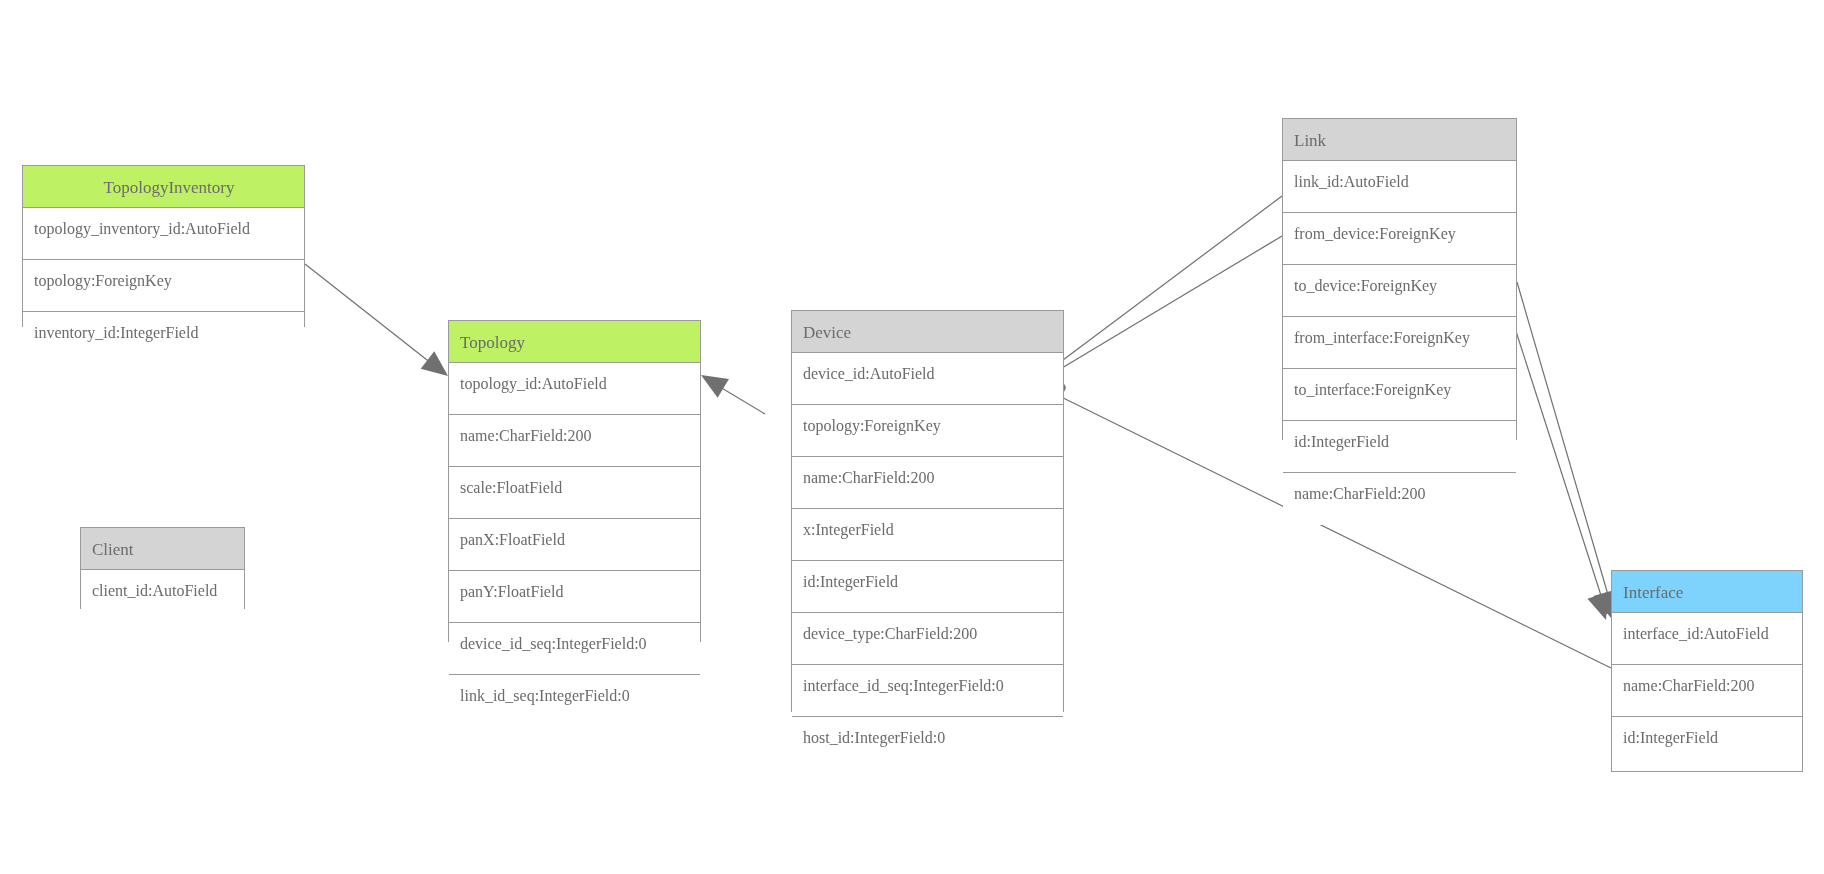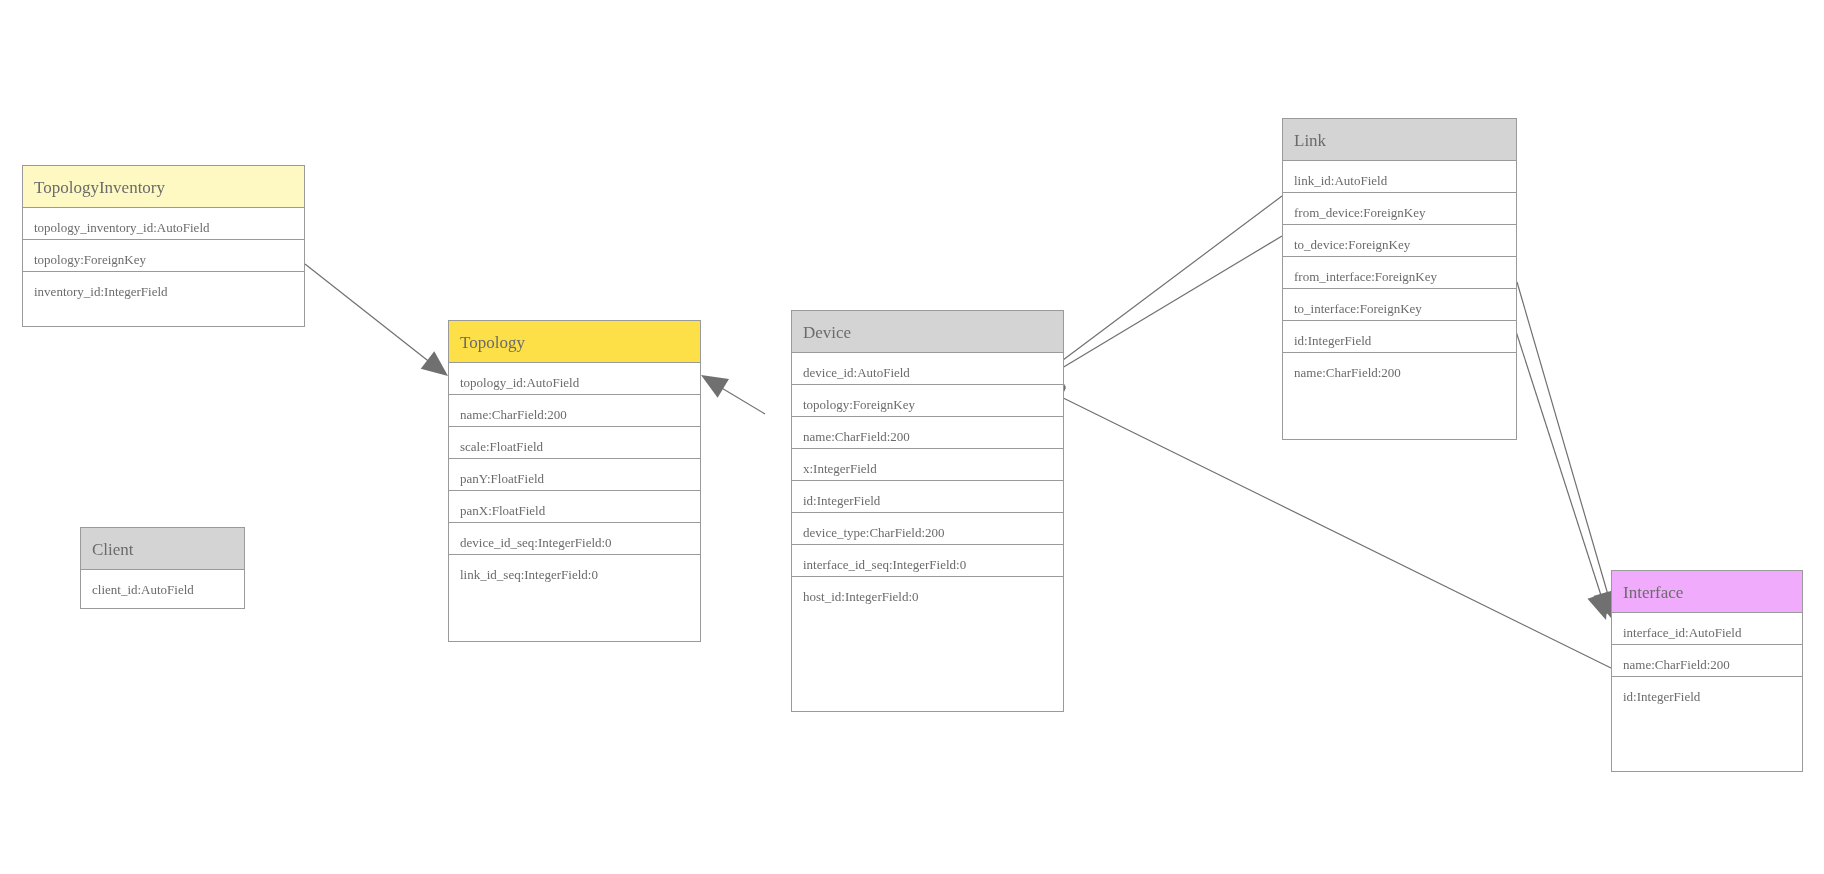--- a/index.html
+++ b/index.html
@@ -40,24 +40,24 @@
     padding: 13px 0 0 11px;
     height: 42px;
     white-space: nowrap;
     overflow: hidden;
   }
   .entity-fields {
     display: block;
   }
   .field-row {
     box-sizing: border-box;
-    height: 32px;
+    height: 52px;
     border-bottom: 1px solid #9a9a9a;
     color: #6b6b6b;
-    font-size: 13px;
+    font-size: 16px;
     line-height: 1;
     padding: 13px 0 0 11px;
     white-space: nowrap;
     overflow: hidden;
     background: #ffffff;
   }
   .field-row.last {
     border-bottom: none;
   }
 </style>
@@ -92,35 +92,35 @@
         <polygon points="0,0 -26,-11 -26,11" fill="#707070" transform="translate(1611,618) rotate(74)"></polygon>
       </g>
       <g>
         <path d="M 1513 322 L 1607 614" stroke="#707070" stroke-width="1.2" fill="none"></path>
         <polygon points="0,0 -26,-11 -26,11" fill="#707070" transform="translate(1606,620) rotate(72)"></polygon>
       </g>
     </svg>
 
   <div id="entity-layer">
       <div class="entity" style="left: 22px; top: 165px; width: 283px; height: 162px; border-color: rgb(154, 154, 154); background: rgb(255, 255, 255);">
-        <div class="entity-header" style="background: #fef9c3; border-bottom-color: rgb(154, 154, 154); color: rgb(107, 107, 107);">TopologyInventory</div>
+        <div class="entity-header" style="background: #bef264; border-bottom-color: rgb(154, 154, 154); color: rgb(107, 107, 107); text-align: center;">TopologyInventory</div>
         <div class="entity-fields">
           <div class="field-row" style="border-bottom-color: rgb(154, 154, 154); color: rgb(107, 107, 107);">topology_inventory_id:AutoField</div>
           <div class="field-row" style="border-bottom-color: rgb(154, 154, 154); color: rgb(107, 107, 107);">topology:ForeignKey</div>
           <div class="field-row last" style="border-bottom-color: rgb(154, 154, 154); color: rgb(107, 107, 107);">inventory_id:IntegerField</div>
         </div>
       </div>
       <div class="entity" style="left: 448px; top: 320px; width: 253px; height: 322px; border-color: rgb(154, 154, 154); background: rgb(255, 255, 255);">
-        <div class="entity-header" style="background: #fde047; border-bottom-color: rgb(154, 154, 154); color: rgb(107, 107, 107);">Topology</div>
+        <div class="entity-header" style="background: #bef264; border-bottom-color: rgb(154, 154, 154); color: rgb(107, 107, 107);">Topology</div>
         <div class="entity-fields">
           <div class="field-row" style="border-bottom-color: rgb(154, 154, 154); color: rgb(107, 107, 107);">topology_id:AutoField</div>
           <div class="field-row" style="border-bottom-color: rgb(154, 154, 154); color: rgb(107, 107, 107);">name:CharField:200</div>
           <div class="field-row" style="border-bottom-color: rgb(154, 154, 154); color: rgb(107, 107, 107);">scale:FloatField</div>
+          <div class="field-row" style="border-bottom-color: rgb(154, 154, 154); color: rgb(107, 107, 107);">panX:FloatField</div>
           <div class="field-row" style="border-bottom-color: rgb(154, 154, 154); color: rgb(107, 107, 107);">panY:FloatField</div>
-          <div class="field-row" style="border-bottom-color: rgb(154, 154, 154); color: rgb(107, 107, 107);">panX:FloatField</div>
           <div class="field-row" style="border-bottom-color: rgb(154, 154, 154); color: rgb(107, 107, 107);">device_id_seq:IntegerField:0</div>
           <div class="field-row last" style="border-bottom-color: rgb(154, 154, 154); color: rgb(107, 107, 107);">link_id_seq:IntegerField:0</div>
         </div>
       </div>
       <div class="entity" style="left: 791px; top: 310px; width: 273px; height: 402px; border-color: rgb(154, 154, 154); background: rgb(255, 255, 255);">
         <div class="entity-header" style="background: rgb(212, 212, 212); border-bottom-color: rgb(154, 154, 154); color: rgb(107, 107, 107);">Device</div>
         <div class="entity-fields">
           <div class="field-row" style="border-bottom-color: rgb(154, 154, 154); color: rgb(107, 107, 107);">device_id:AutoField</div>
           <div class="field-row" style="border-bottom-color: rgb(154, 154, 154); color: rgb(107, 107, 107);">topology:ForeignKey</div>
           <div class="field-row" style="border-bottom-color: rgb(154, 154, 154); color: rgb(107, 107, 107);">name:CharField:200</div>
@@ -137,21 +137,21 @@
           <div class="field-row" style="border-bottom-color: rgb(154, 154, 154); color: rgb(107, 107, 107);">link_id:AutoField</div>
           <div class="field-row" style="border-bottom-color: rgb(154, 154, 154); color: rgb(107, 107, 107);">from_device:ForeignKey</div>
           <div class="field-row" style="border-bottom-color: rgb(154, 154, 154); color: rgb(107, 107, 107);">to_device:ForeignKey</div>
           <div class="field-row" style="border-bottom-color: rgb(154, 154, 154); color: rgb(107, 107, 107);">from_interface:ForeignKey</div>
           <div class="field-row" style="border-bottom-color: rgb(154, 154, 154); color: rgb(107, 107, 107);">to_interface:ForeignKey</div>
           <div class="field-row" style="border-bottom-color: rgb(154, 154, 154); color: rgb(107, 107, 107);">id:IntegerField</div>
           <div class="field-row last" style="border-bottom-color: rgb(154, 154, 154); color: rgb(107, 107, 107);">name:CharField:200</div>
         </div>
       </div>
       <div class="entity" style="left: 1611px; top: 570px; width: 192px; height: 202px; border-color: rgb(154, 154, 154); background: rgb(255, 255, 255);">
-        <div class="entity-header" style="background: #f0abfc; border-bottom-color: rgb(154, 154, 154); color: rgb(107, 107, 107);">Interface</div>
+        <div class="entity-header" style="background: #7dd3fc; border-bottom-color: rgb(154, 154, 154); color: rgb(107, 107, 107);">Interface</div>
         <div class="entity-fields">
           <div class="field-row" style="border-bottom-color: rgb(154, 154, 154); color: rgb(107, 107, 107);">interface_id:AutoField</div>
           <div class="field-row" style="border-bottom-color: rgb(154, 154, 154); color: rgb(107, 107, 107);">name:CharField:200</div>
           <div class="field-row last" style="border-bottom-color: rgb(154, 154, 154); color: rgb(107, 107, 107);">id:IntegerField</div>
         </div>
       </div>
       <div class="entity" style="left: 80px; top: 527px; width: 165px; height: 82px; border-color: rgb(154, 154, 154); background: rgb(255, 255, 255);">
         <div class="entity-header" style="background: rgb(212, 212, 212); border-bottom-color: rgb(154, 154, 154); color: rgb(107, 107, 107);">Client</div>
         <div class="entity-fields">
           <div class="field-row last" style="border-bottom-color: rgb(154, 154, 154); color: rgb(107, 107, 107);">client_id:AutoField</div>

